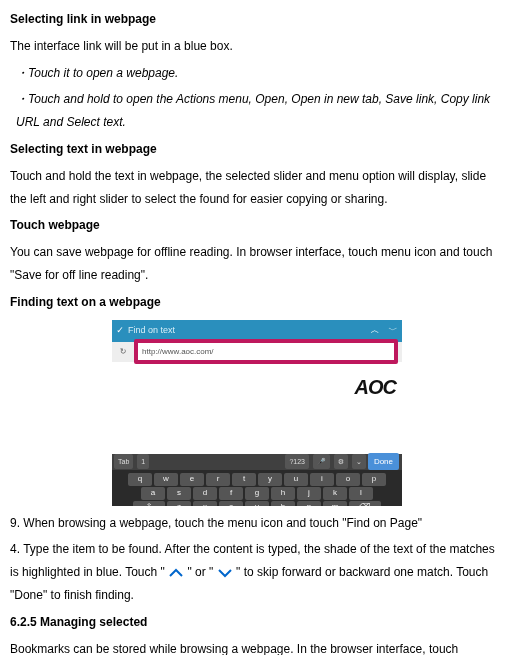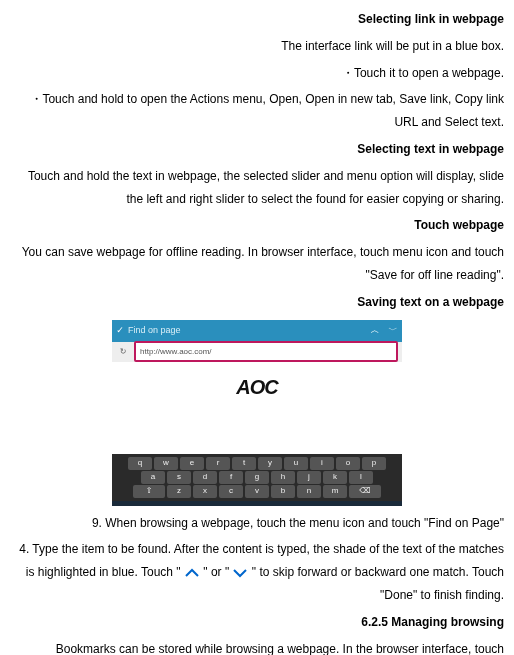--- a/index.html
+++ b/index.html
@@ -6,22 +6,22 @@
     font-family: Arial, sans-serif;
     font-size: 12px;
     line-height: 1.9;
     color: #000;
     margin: 0;
     padding: 8px 10px;
     width: 514px;
     box-sizing: border-box;
   }
   .bold { font-weight: bold; }
-  p { margin: 0 0 4px 0; text-align: right; }
-  .bullet { margin-left: 20px; }
+  p { margin: 0 0 4px 0; }
+  .bullet { margin-left: 6px; font-style: italic; }
   .figure {
     width: 290px;
     height: 186px;
     margin: 6px auto;
     background: #1a2a3a;
     position: relative;
     overflow: hidden;
   }
   .titlebar {
     height: 22px;
@@ -39,31 +39,31 @@
     background: #eee;
     display: flex;
     align-items: center;
     font-size: 8px;
     color: #555;
   }
   .urlbar .refresh { width: 22px; text-align: center; color: #666; }
   .urlbar .url {
     flex: 1;
     background: #fff;
-    border: 2px solid #be185d;
+    border: 4px solid #be185d;
     border-radius: 2px;
     padding: 1px 4px;
     margin-right: 4px;
   }
   .browser-body {
     height: 80px;
     background: #fff;
     display: flex;
     align-items: flex-start;
-    justify-content: center;
+    justify-content: flex-end;
     padding: 6px;
   }
   .logo {
     font-family: Arial, sans-serif;
     font-weight: bold;
     font-style: italic;
     font-size: 20px;
     color: #111;
     letter-spacing: -1px;
   }
@@ -120,35 +120,45 @@
 <p>The interface link will be put in a blue box.</p>
 <p class="bullet">・Touch it to open a webpage.</p>
 <p class="bullet">・Touch and hold to open the Actions menu, Open, Open in new tab, Save link, Copy link URL and Select text.</p>
 
 <p class="bold">Selecting text in webpage</p>
 <p>Touch and hold the text in webpage, the selected slider and menu option will display, slide the left and right slider to select the found for easier copying or sharing.</p>
 
 <p class="bold">Touch webpage</p>
 <p>You can save webpage for offline reading. In browser interface, touch menu icon and touch "Save for off line reading".</p>
 
-<p class="bold">Saving text on a webpage</p>
+<p class="bold">Finding text on a webpage</p>
 
 <div class="figure">
   <div class="titlebar">
     <span class="left-ic">✓</span>
-    <span class="title-txt">Find on page</span>
+    <span class="title-txt">Find on text</span>
     <span class="right-ic">︿</span>
     <span class="right-ic">﹀</span>
   </div>
   <div class="urlbar">
     <span class="refresh">↻</span>
     <span class="url">http://www.aoc.com/</span>
   </div>
   <div class="browser-body">
     <span class="logo">AOC</span>
+  </div>
+  <div class="keyboard-toprow">
+    <span class="topkey">Tab</span>
+    <span class="topkey">1</span>
+    <span class="spacer"></span>
+    <span class="topkey">?123</span>
+    <span class="topkey">🎤</span>
+    <span class="topkey">⚙</span>
+    <span class="topkey">⌄</span>
+    <span class="done-btn">Done</span>
   </div>
   <div class="keyboard">
     <div class="krow" id="krow1">
         <span class="key">q</span>
         <span class="key">w</span>
         <span class="key">e</span>
         <span class="key">r</span>
         <span class="key">t</span>
         <span class="key">y</span>
         <span class="key">u</span>
@@ -189,14 +199,14 @@
   <svg class="inline-icon" width="16" height="10" viewBox="0 0 16 10">
       <polyline points="2,8 8,2 14,8" fill="none" stroke="#0066cc" stroke-width="2"></polyline>
     </svg>
   <span>" or "</span>
   <svg class="inline-icon" width="16" height="10" viewBox="0 0 16 10">
       <polyline points="2,2 8,8 14,2" fill="none" stroke="#0066cc" stroke-width="2"></polyline>
     </svg>
   <span>" to skip forward or backward one match. Touch "Done" to finish finding.</span>
 </p>
 
-<p class="bold">6.2.5 Managing browsing</p>
+<p class="bold">6.2.5 Managing selected</p>
 <p>Bookmarks can be stored while browsing a webpage. In the browser interface, touch "Bookmarks" icon to go to the bookmarks management interface where there are three tabs: BOOKMARKS, HISTORY and SAVED PAGES.</p>
 
 </body></html>

